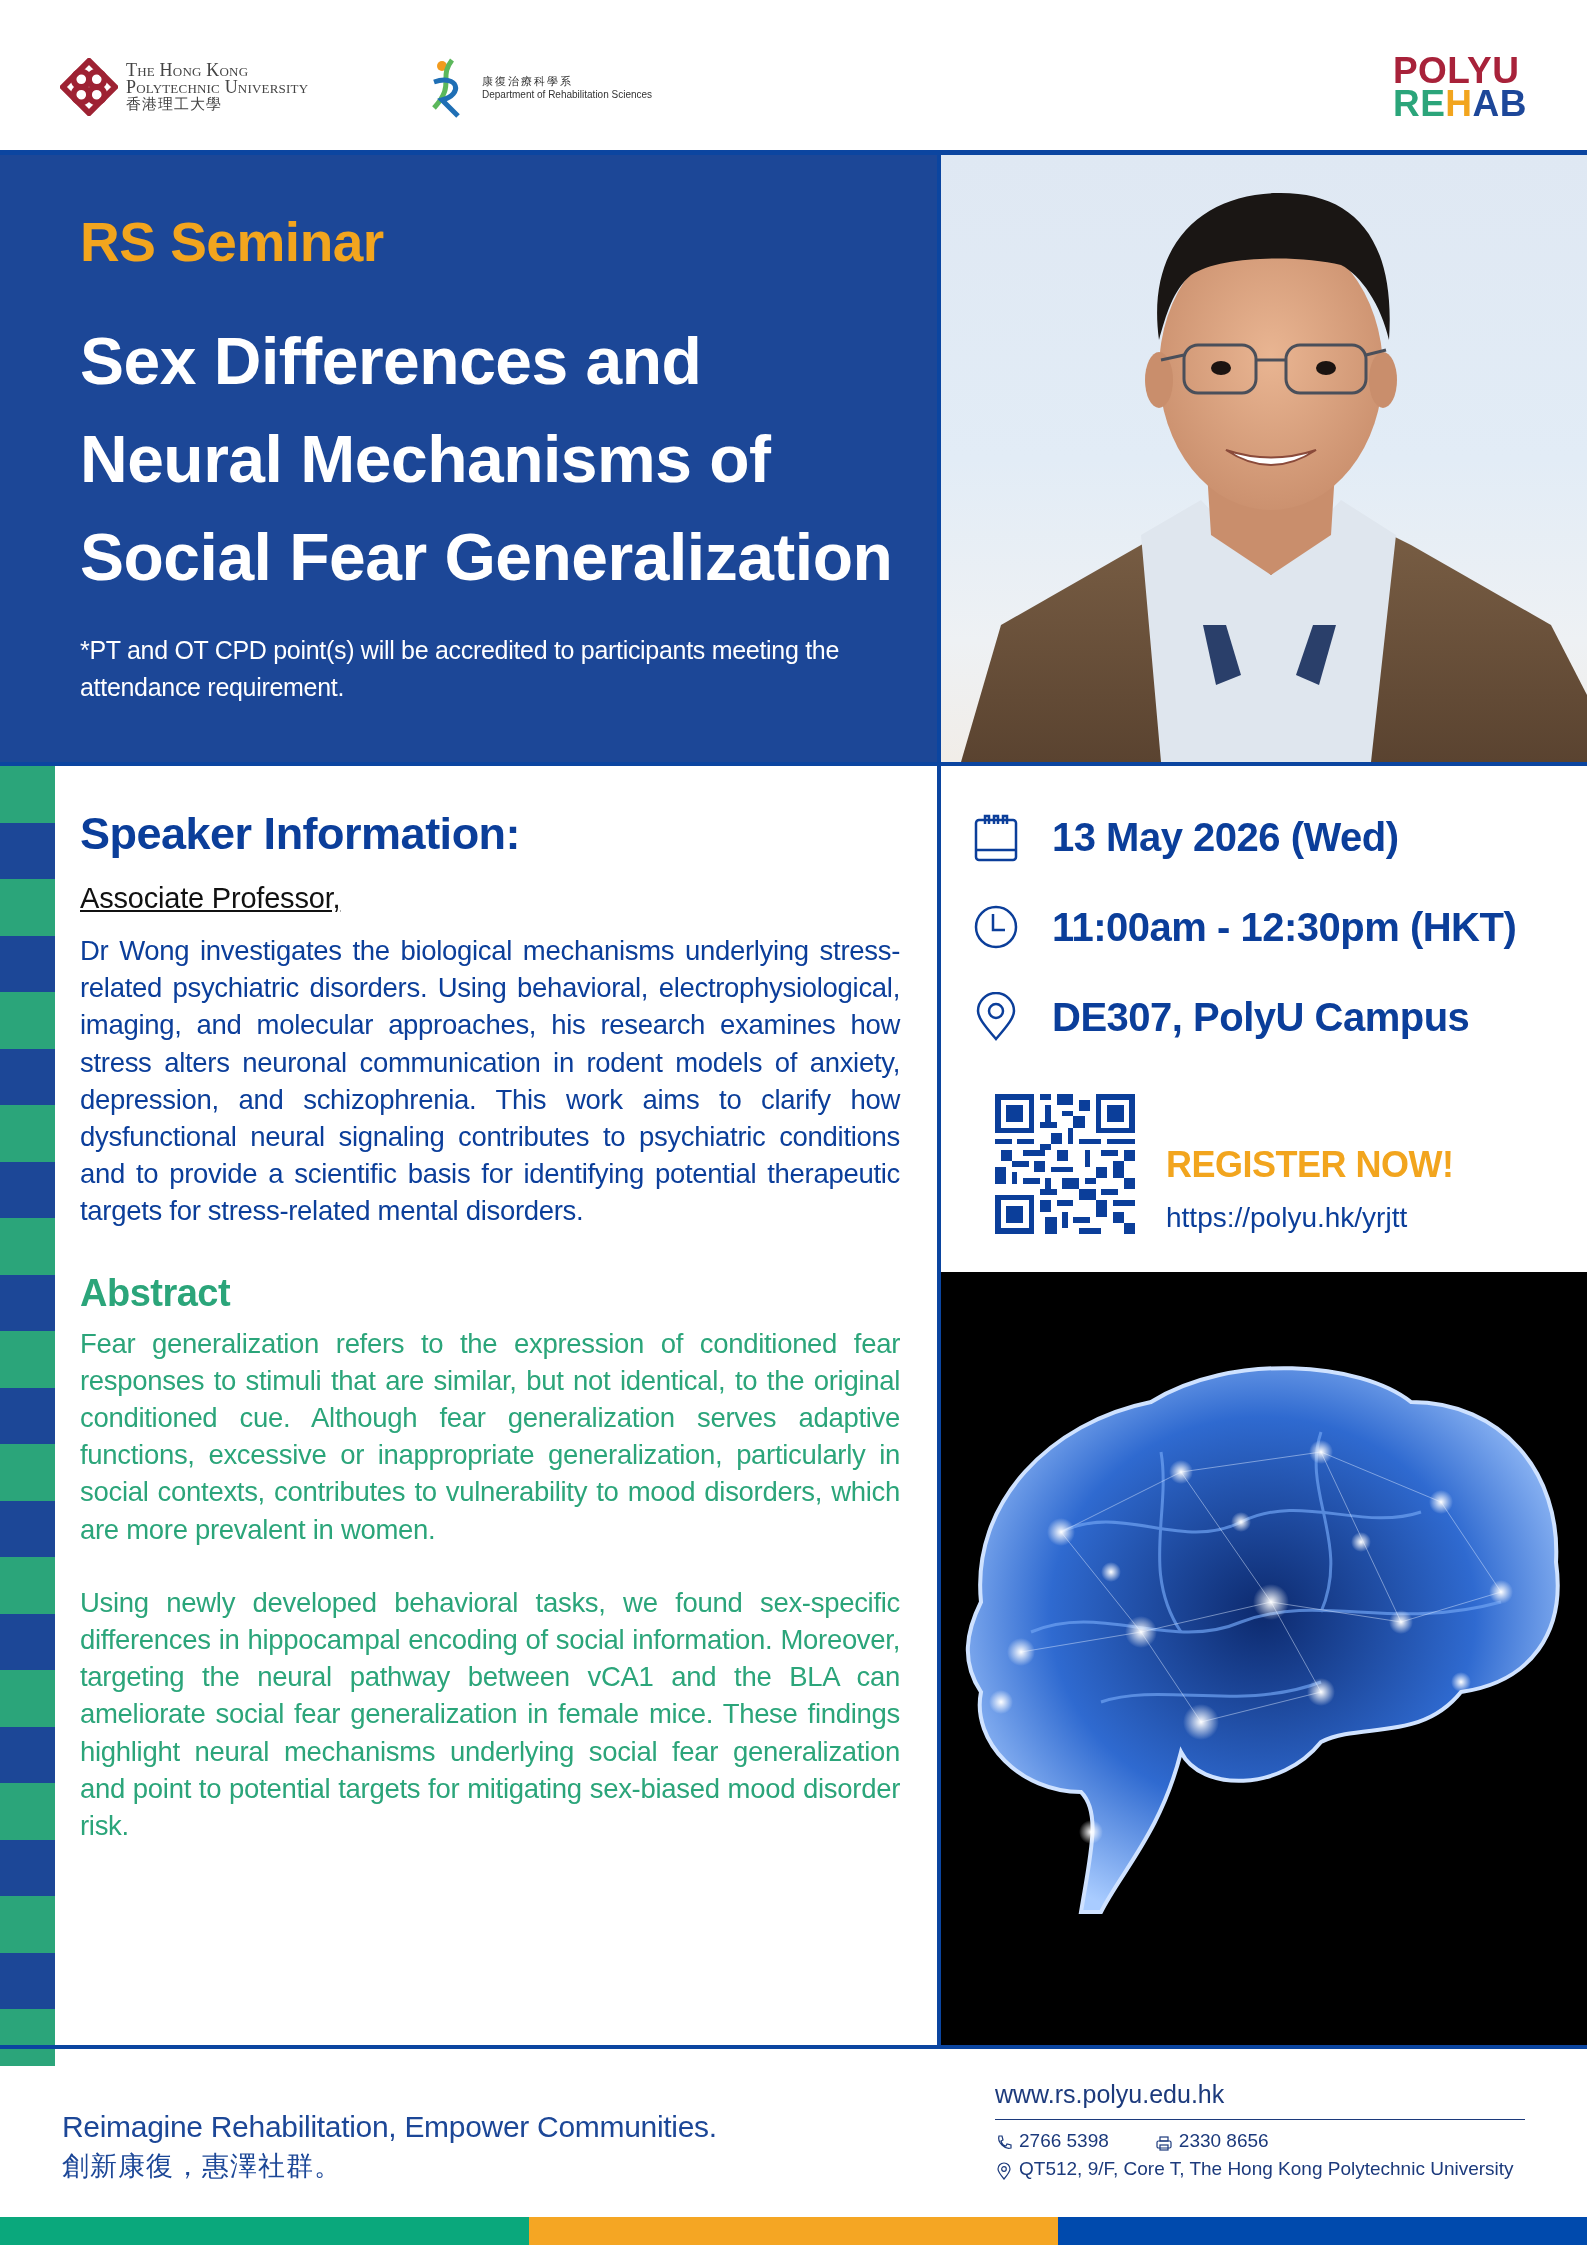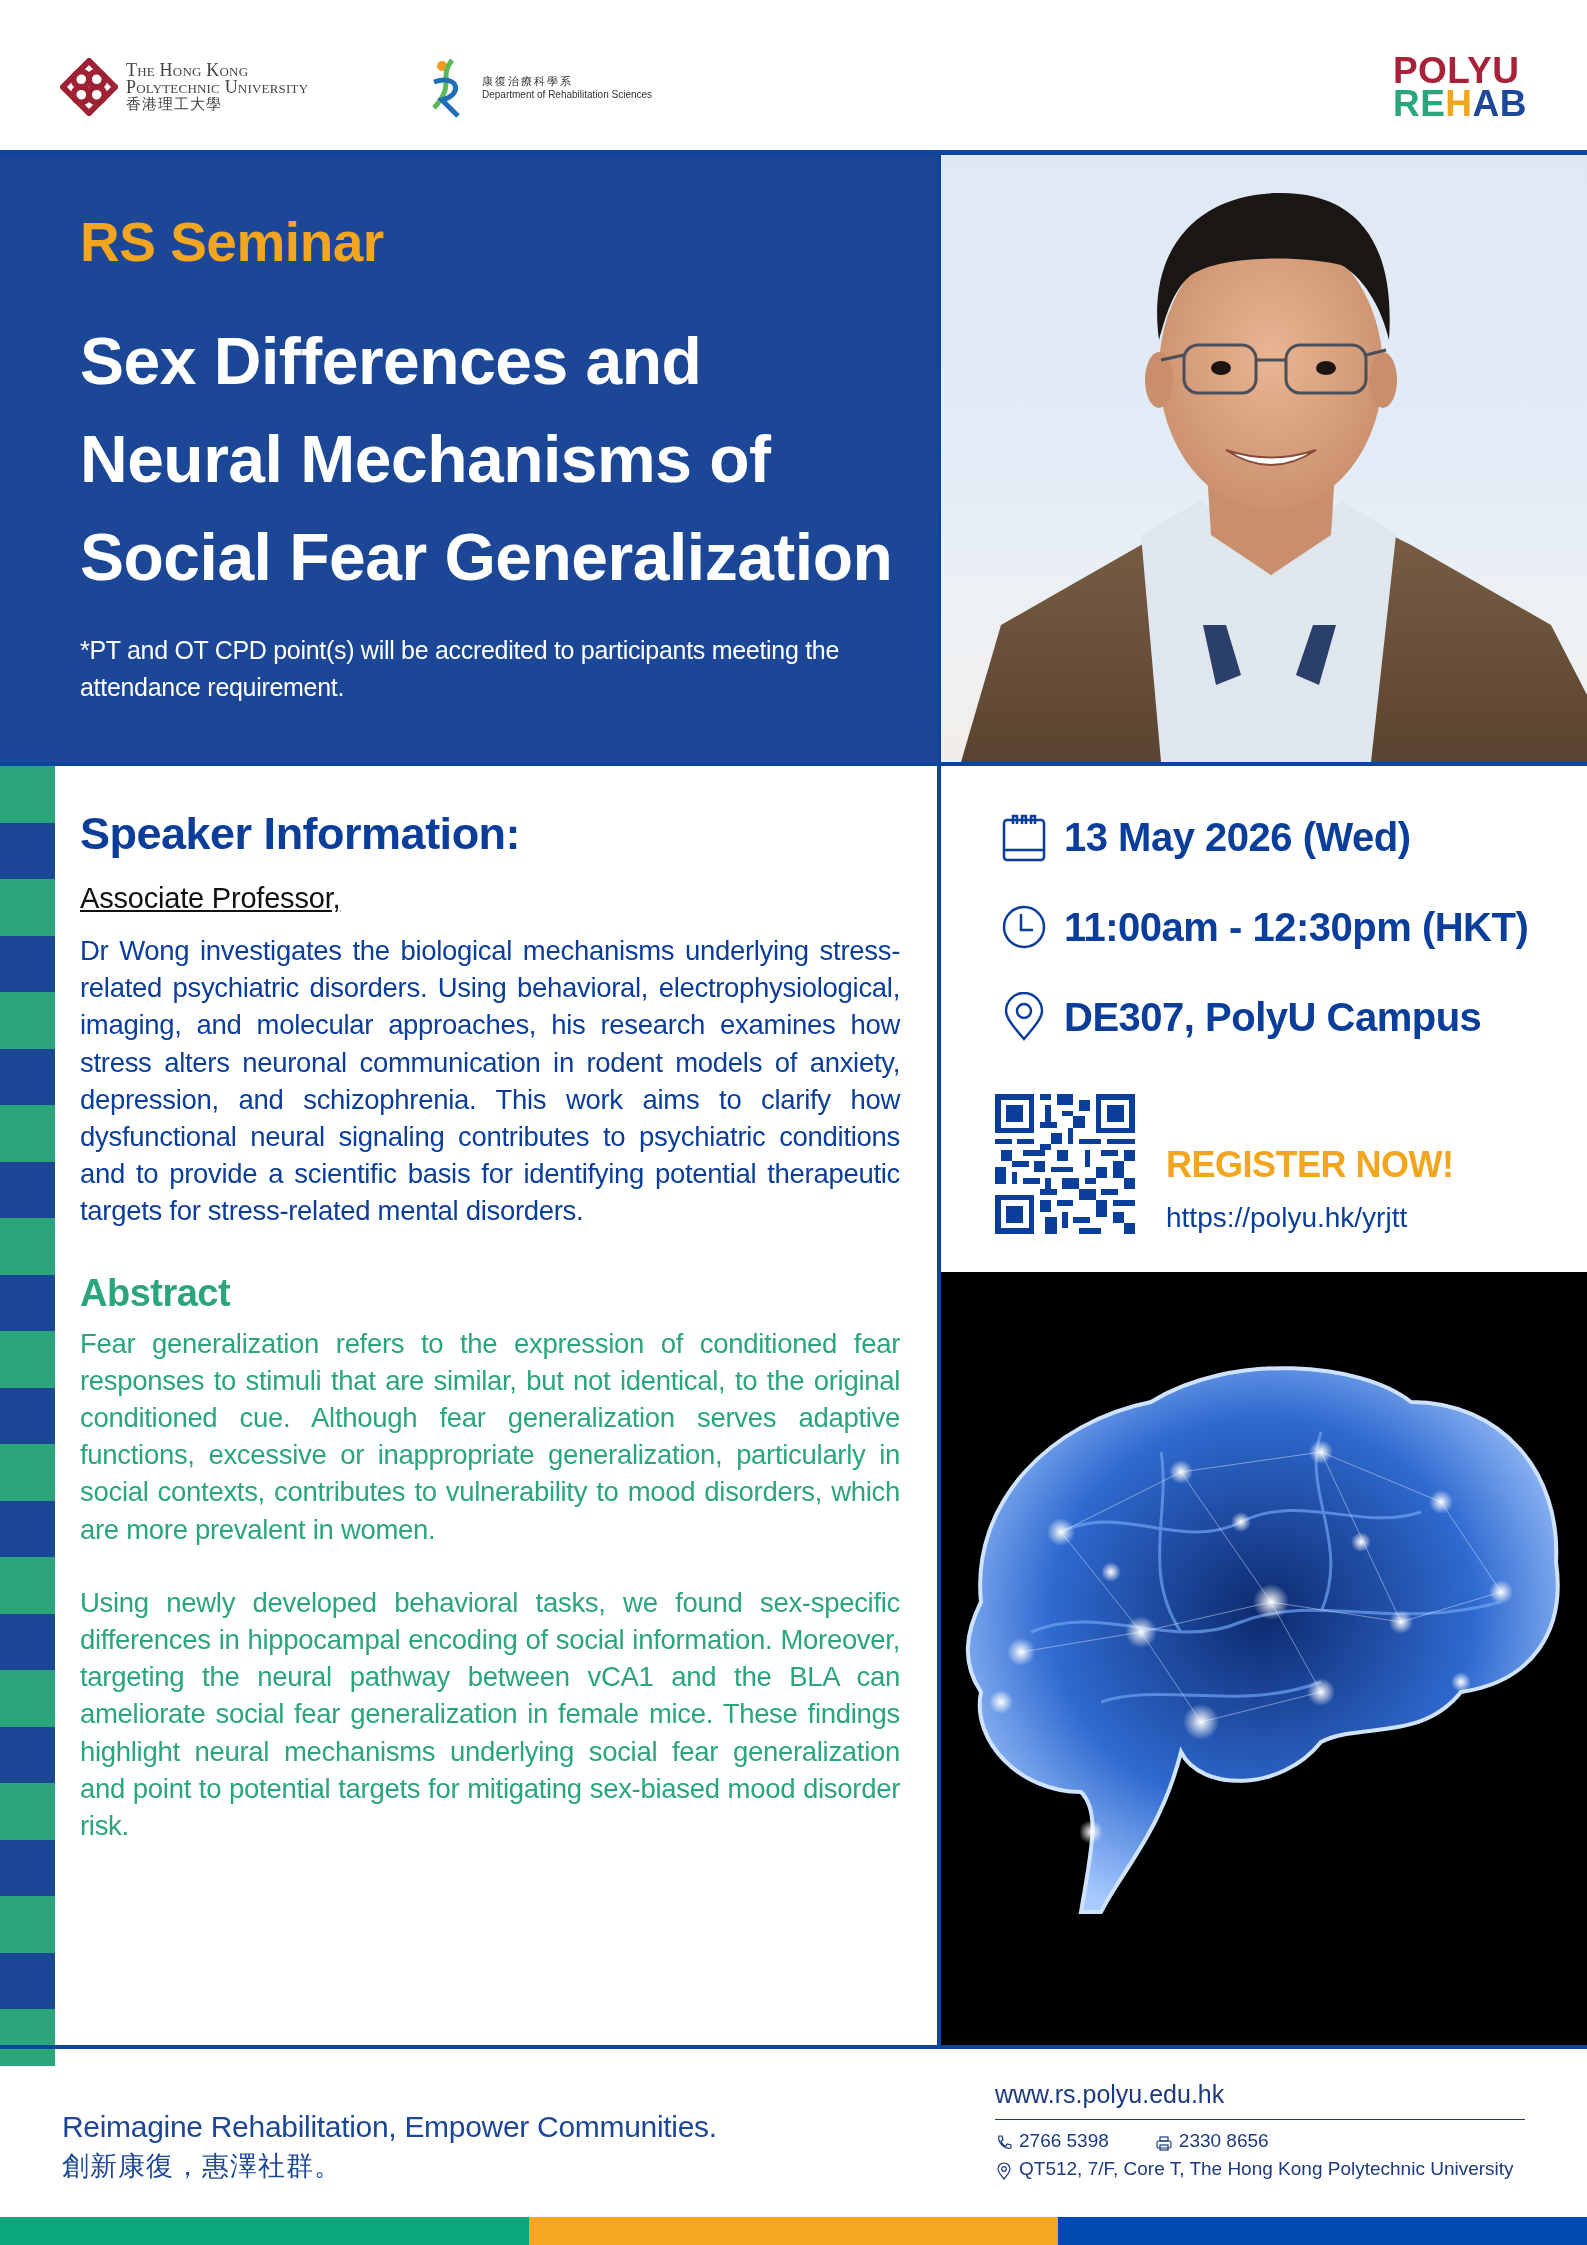--- a/index.html
+++ b/index.html
@@ -47,21 +47,21 @@
   .content { position: absolute; left: 80px; top: 805px; width: 820px; }
   .speaker-heading { font-size: 45px; font-weight: 700; color: #0b3e9a; line-height: 58px; letter-spacing: -0.5px; }
   .speaker-role { margin-top: 14px; font-size: 29px; color: #111; line-height: 43px; letter-spacing: -0.2px; text-decoration: underline; }
   .bio { margin-top: 12px; font-size: 27.5px; color: #0b3e9a; line-height: 37.2px; text-align: justify; letter-spacing: -0.3px; }
   .abstract-heading { margin-top: 42px; font-size: 38px; font-weight: 700; color: #2ba57a; letter-spacing: -0.5px; }
   .abstract-p { margin-top: 10px; font-size: 27.5px; color: #2ba57a; line-height: 37.2px; text-align: justify; letter-spacing: -0.3px; }
   .abstract-p + .abstract-p { margin-top: 36px; }
 
   
   .details { position: absolute; left: 941px; top: 766px; width: 646px; height: 504px; background: #fff; }
-  .detail-row { position: absolute; left: 60px; display: flex; align-items: center; gap: 17px; text-align: center; }
+  .detail-row { position: absolute; left: 32px; display: flex; align-items: center; gap: 33px; text-align: center; }
   .detail-row svg { width: 46px; height: 50px; flex-shrink: 0; }
   .detail-text { font-size: 40px; font-weight: 700; color: #0b3e9a; letter-spacing: -0.5px; white-space: nowrap; }
   .qr { position: absolute; left: 54px; top: 328px; width: 140px; height: 140px; }
   .register { position: absolute; left: 225px; top: 378px; }
   .register-label { font-size: 36px; font-weight: 700; color: #f2a51e; letter-spacing: -0.5px; }
   .register-url { margin-top: 16px; font-size: 28px; color: #0b3e9a; }
 
   .brain { position: absolute; left: 941px; top: 1272px; width: 646px; height: 773px; background: #000; overflow: hidden; }
   .bottom-border { position: absolute; left: 0; top: 2045px; width: 1587px; height: 4px; background: #0b45a0; }
 
@@ -382,21 +382,21 @@
         <rect x="5" y="3" width="8" height="4" fill="none" stroke="#1c3a7c" stroke-width="1.2"></rect>
         <rect x="5" y="11" width="8" height="5" fill="none" stroke="#1c3a7c" stroke-width="1.2"></rect>
       </svg>
     <span>2330 8656</span>
   </div>
   <div class="row">
     <svg viewBox="0 0 18 18">
         <path d="M9 17 C4 11, 3 9, 3 7 A6 6 0 0 1 15 7 C15 9, 14 11, 9 17 Z" fill="none" stroke="#1c3a7c" stroke-width="1.2"></path>
         <circle cx="9" cy="7" r="2.3" fill="none" stroke="#1c3a7c" stroke-width="1.2"></circle>
       </svg>
-    <span>QT512, 7/F, Core T, The Hong Kong Polytechnic University</span>
+    <span>QT512, 9/F, Core T, The Hong Kong Polytechnic University</span>
   </div>
 </div>
 
 <div class="color-bar">
   <div style="background:#0aa87c"></div>
   <div style="background:#f5a623"></div>
   <div style="background:#004aad"></div>
 </div>
 
 </body></html>

